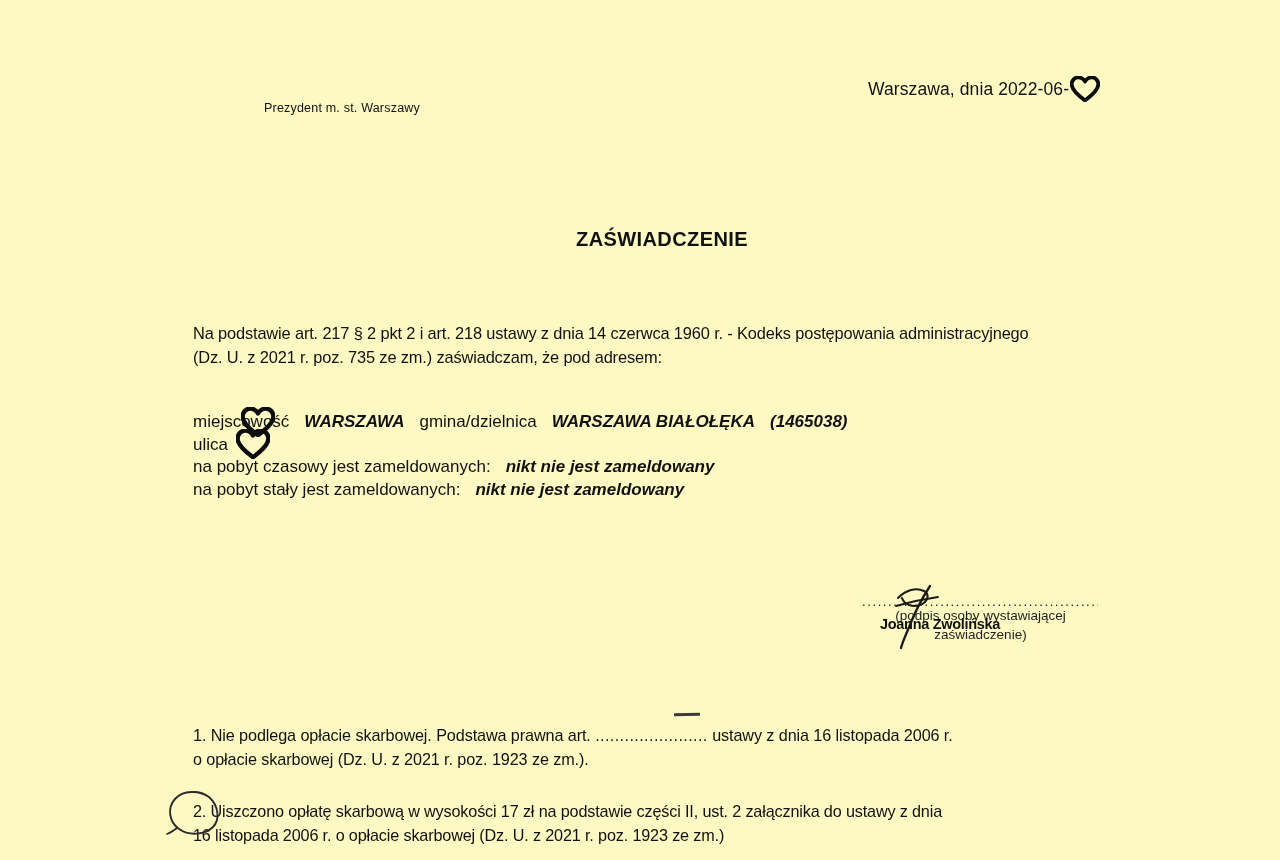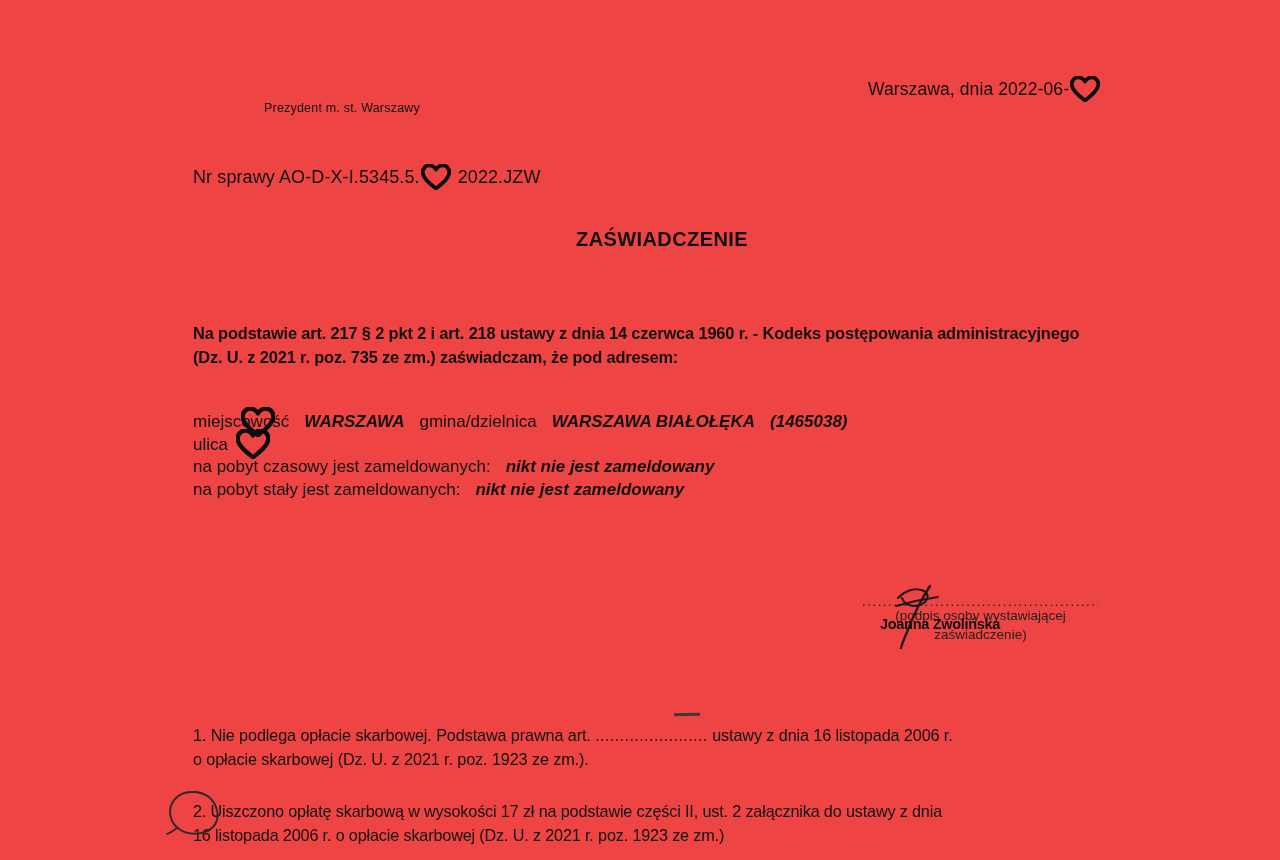--- a/index.html
+++ b/index.html
@@ -13,21 +13,21 @@
     overflow: hidden;
     font-family: "Liberation Sans", sans-serif;
     color: #111111;
     position: relative;
     -webkit-font-smoothing: antialiased;
   }
 
   .page {
     position: absolute;
     inset: 0;
-    background: #ef4444;
+    background: #fef9c3;
   }
 
   
   .t   { position: absolute; white-space: nowrap; line-height: 1.0; }
   .b   { font-weight: bold; font-style: italic; }
 
   
   #date-line {
     left: 868px; top: 76px;
     font-size: 17.5px;
@@ -57,21 +57,21 @@
 
   
   #legal-basis {
     position: absolute;
     left: 193px; top: 321px;
     width: 930px;
     font-size: 16.4px;
     line-height: 24px;
     letter-spacing: -0.15px;
   }
-  #legal-basis .ln { display: block; white-space: nowrap; font-weight: bold; }
+  #legal-basis .ln { display: block; white-space: nowrap; }
 
   
   #address-block {
     position: absolute;
     left: 193px; top: 411px;
     font-size: 17px;
     line-height: 22.5px;
   }
   #address-block .row {
     display: block;
@@ -197,27 +197,20 @@
   <div class="t" id="date-line">
     <span>Warszawa, dnia  2022-06-</span><span class="heart heart-inline">
       <svg viewBox="0 0 34 30" aria-hidden="true">
         <path d="M17 28.2 C 5.2 19.6 1.6 14.6 1.6 9.6 C 1.6 4.9 5.1 1.6 9.3 1.6 C 12.4 1.6 15.2 3.4 17 6.4 C 18.8 3.4 21.6 1.6 24.7 1.6 C 28.9 1.6 32.4 4.9 32.4 9.6 C 32.4 14.6 28.8 19.6 17 28.2 Z" fill="none" stroke="#0d0d0d" stroke-width="4.4" stroke-linejoin="round"></path>
       </svg>
     </span>
   </div>
 
   <div class="t" id="authority-line">Prezydent m. st. Warszawy</div>
 
-  <div class="t" id="case-number-line">
-    <span>Nr sprawy AO-D-X-I.5345.5.</span><span class="heart heart-inline">
-      <svg viewBox="0 0 34 30" aria-hidden="true">
-        <path d="M17 28.2 C 5.2 19.6 1.6 14.6 1.6 9.6 C 1.6 4.9 5.1 1.6 9.3 1.6 C 12.4 1.6 15.2 3.4 17 6.4 C 18.8 3.4 21.6 1.6 24.7 1.6 C 28.9 1.6 32.4 4.9 32.4 9.6 C 32.4 14.6 28.8 19.6 17 28.2 Z" fill="none" stroke="#0d0d0d" stroke-width="4.4" stroke-linejoin="round"></path>
-      </svg>
-    </span><span style="display:inline-block;width:6px"></span><span>2022.JZW</span>
-  </div>
 
   <div class="t" id="doc-title">ZAŚWIADCZENIE</div>
 
   <div id="legal-basis">
     <span class="ln">Na podstawie art. 217 § 2 pkt 2 i art. 218 ustawy z dnia 14 czerwca 1960 r. - Kodeks postępowania administracyjnego</span>
     <span class="ln">(Dz. U. z 2021 r. poz. 735 ze zm.) zaświadczam, że pod adresem:</span>
   </div>
 
   <div id="address-block">
 

